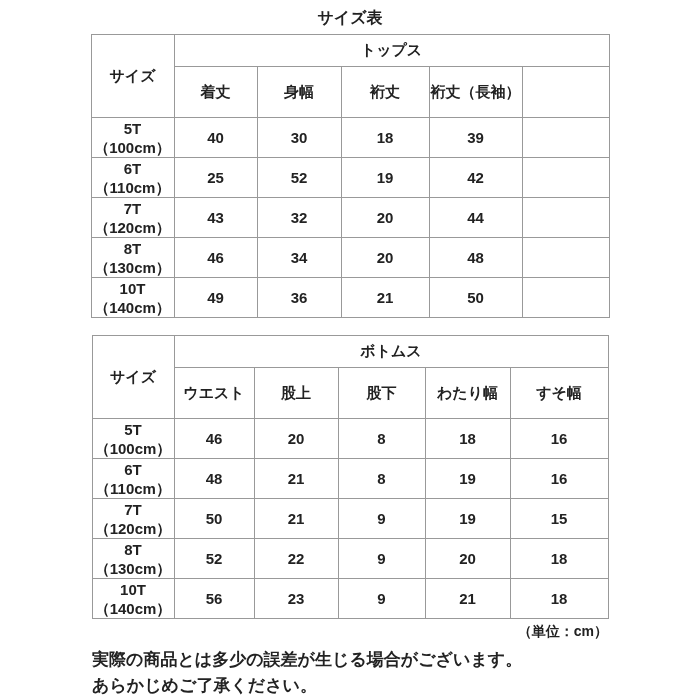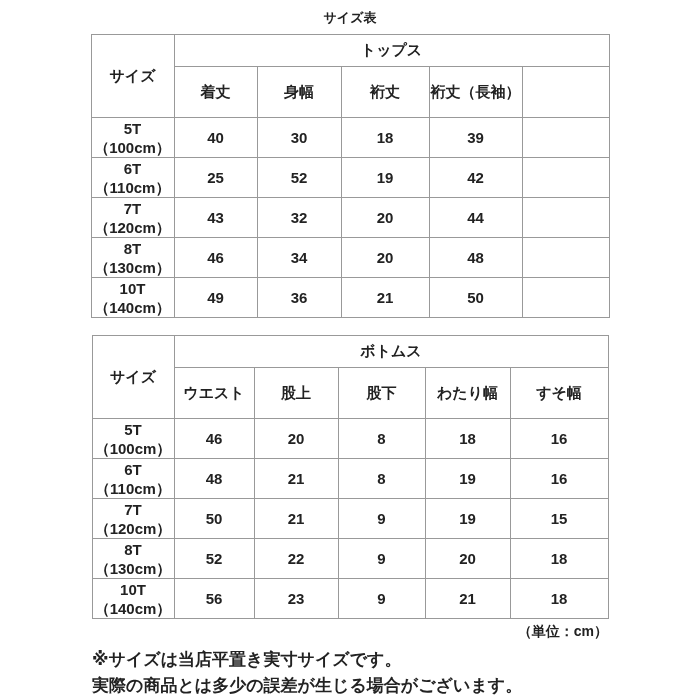--- a/index.html
+++ b/index.html
@@ -10,21 +10,21 @@
   body {
     width: 700px;
     height: 700px;
     font-family: "Liberation Sans", "DejaVu Sans", sans-serif;
     color: #222222;
     font-weight: bold;
     overflow: hidden;
   }
   .page-title {
     text-align: center;
-    font-size: 13px;
+    font-size: 16px;
     line-height: 18px;
     padding-top: 9px;
     margin-bottom: 7px;
   }
   table.size-table {
     border-collapse: collapse;
     table-layout: fixed;
     margin: 0 auto;
   }
   table.size-table th,
@@ -216,15 +216,15 @@
       <td>9</td>
       <td>21</td>
       <td>18</td>
     </tr>
   </tbody>
 </table>
 
 <div class="unit-note">（単位：cm）</div>
 
 <div class="footnotes">
-  <div>※サイズは当店平置き実寸サイズです。</div>
   <div>実際の商品とは多少の誤差が生じる場合がございます。</div>
+  <div>あらかじめご了承ください。</div>
 </div>
 
 </body></html>

